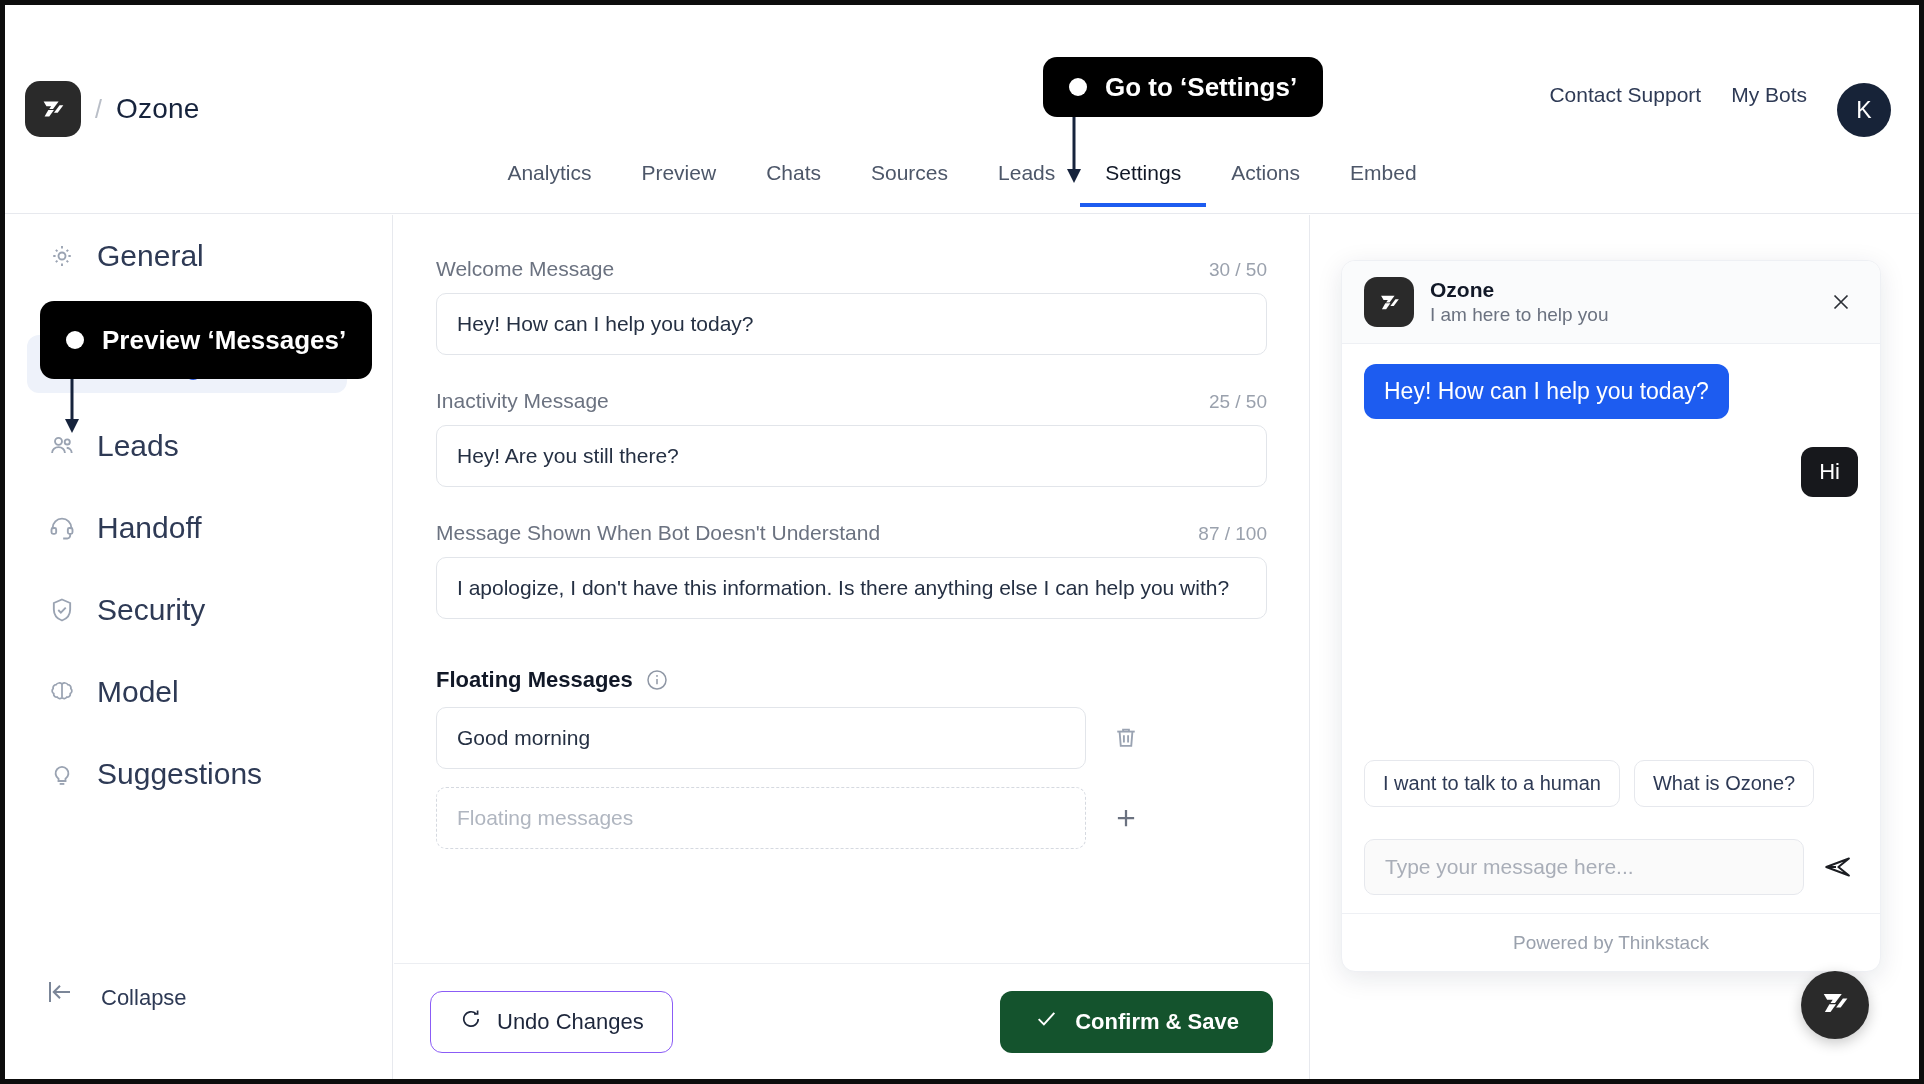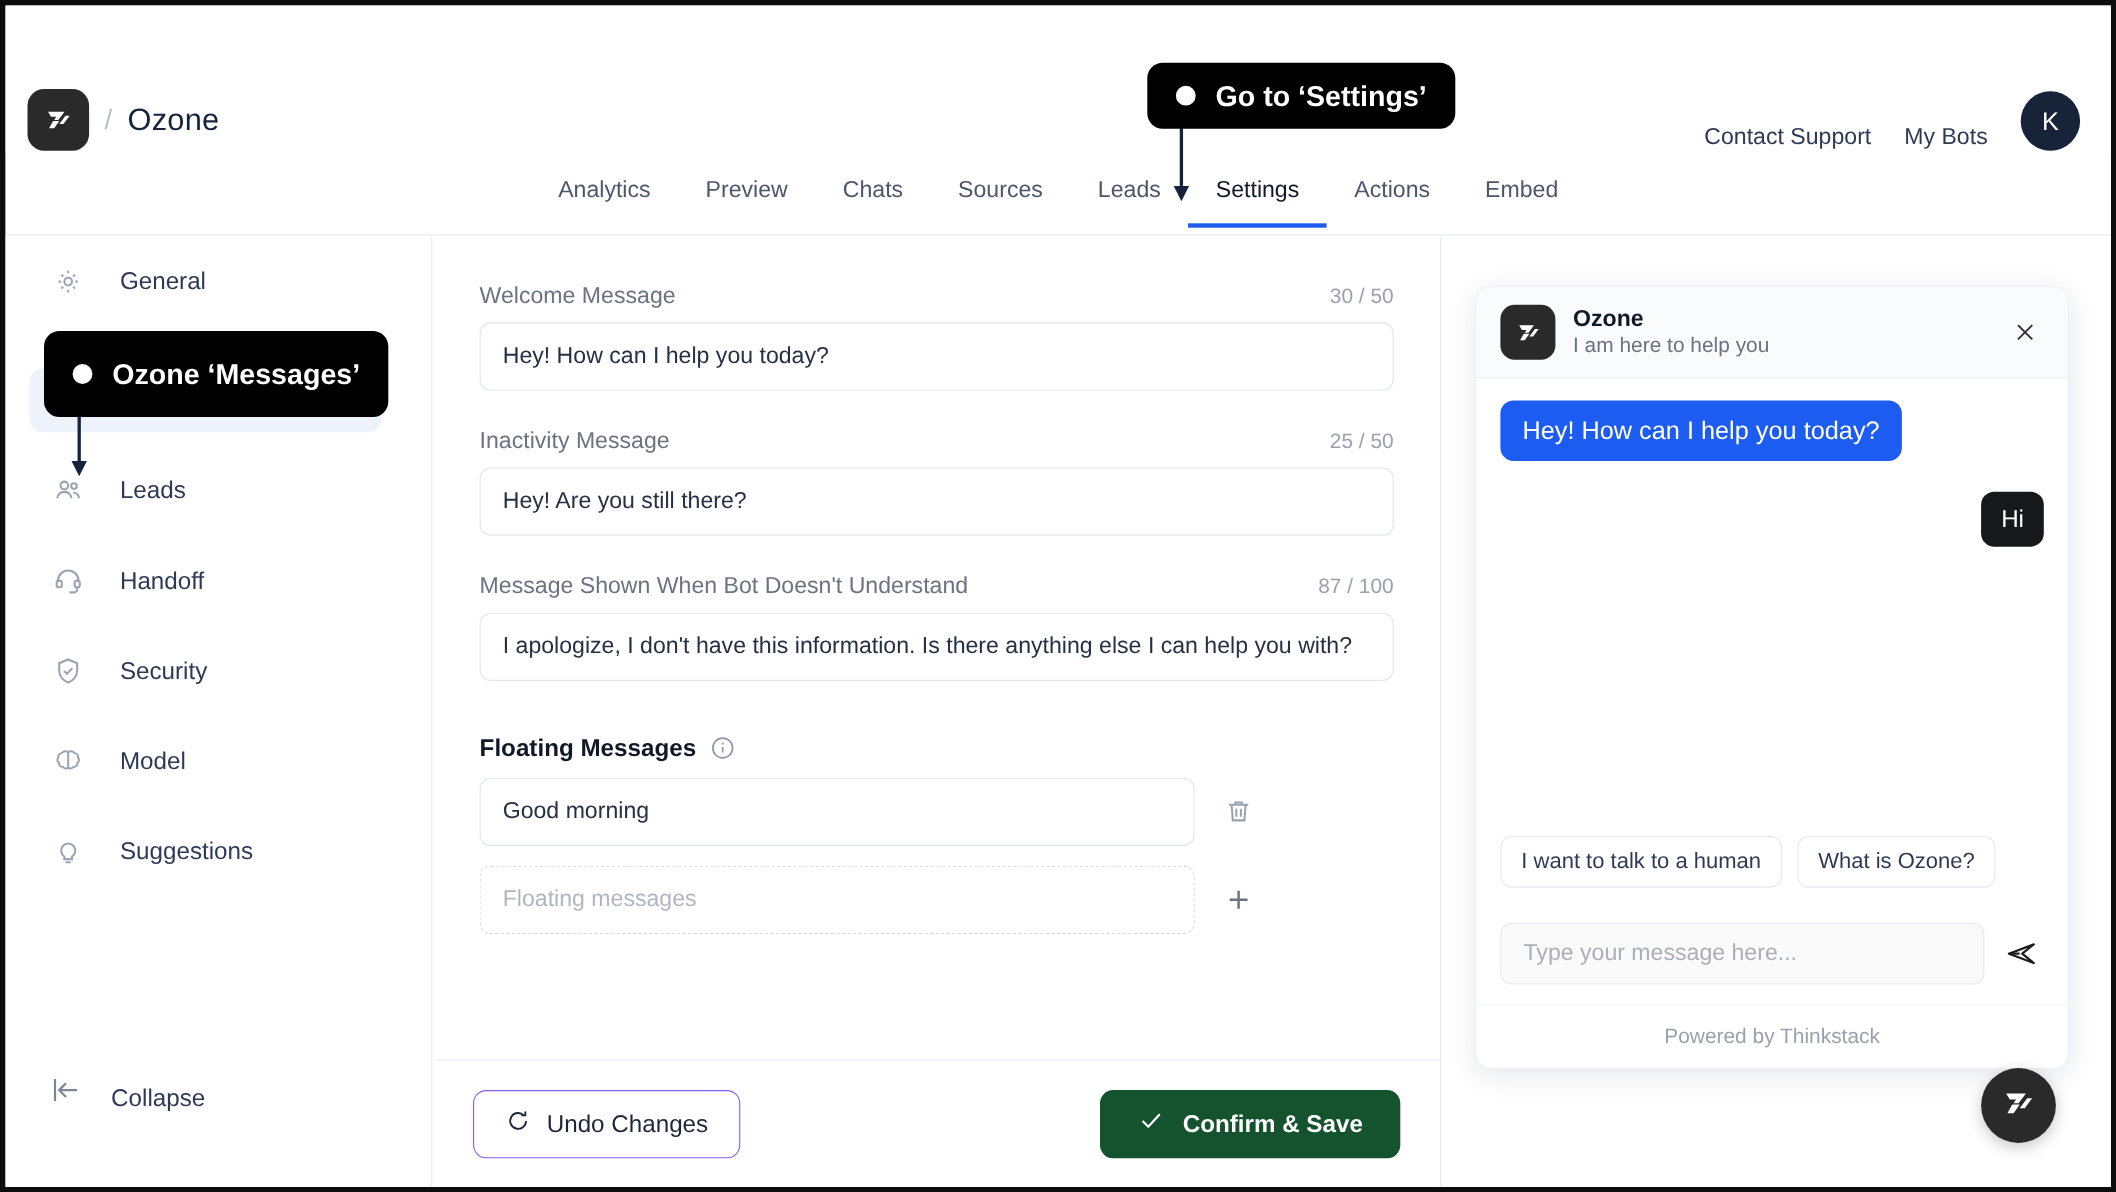--- a/index.html
+++ b/index.html
@@ -25,21 +25,21 @@
   }
   #brand { position:absolute; left:20px; top:76px; display:flex; align-items:center; gap:14px; }
   .logo-tile {
     width:56px; height:56px; border-radius:15px; background:#2a2a2a;
     display:flex; align-items:center; justify-content:center;
   }
   .logo-tile svg { display:block; }
   #brand .slash { color:#b9bec7; font-size:25px; font-weight:400; }
   #brand .bot-name { color:#16233c; font-size:28px; font-weight:400; letter-spacing:.2px; }
 
-  #topright { position:absolute; right:28px; top:78px; display:flex; align-items:flex-end; gap:30px; }
+  #topright { position:absolute; right:28px; top:78px; display:flex; align-items:flex-start; gap:30px; }
   #topright .tr-link { color:#2e3a55; font-size:21px; cursor:pointer; white-space:nowrap; }
   #avatar {
     width:54px; height:54px; border-radius:50%; background:#172338; color:#fff;
     display:flex; align-items:center; justify-content:center; font-size:23px; font-weight:400;
     cursor:pointer;
   }
 
   
   #navtabs {
     position:absolute; left:0; top:134px; right:0; height:75px;
@@ -59,21 +59,21 @@
   #sidebar {
     position:absolute; left:0; top:210px; width:388px; bottom:0;
     border-right:1px solid #e7e9ee; background:#fff;
   }
   .side-item {
     position:absolute; left:22px; width:320px; height:58px;
     display:flex; align-items:center; gap:20px; padding:0 20px;
     border-radius:12px; cursor:pointer;
   }
   .side-item .s-ico { width:30px; height:30px; display:flex; align-items:center; justify-content:center; }
-  .side-item .s-label { font-size:22px; color:#2e3a55; white-space:nowrap;margin-left:12px; }
+  .side-item .s-label { font-size:30px; color:#2e3a55; white-space:nowrap; }
   .side-item.active { background:#eef2fa; }
   .side-item.active .s-label { color:#2f5de0; }
   #collapse-item {
     position:absolute; left:40px; bottom:68px; display:flex; align-items:flex-end; gap:26px; cursor:pointer;
   }
   #collapse-item .s-label { font-size:22px; color:#2e3a55; }
 
   
   #main {
     position:absolute; left:389px; top:210px; width:916px; bottom:0;
@@ -467,17 +467,17 @@
       <span class="dot"></span>
       <span>Go to ‘Settings’</span>
     </div>
 
     <svg class="callout-arrow" id="arrow-messages" width="20" height="60" viewBox="0 0 20 60">
       <path d="M10 0 V46" stroke="#16233c" stroke-width="3" fill="none"></path>
       <path d="M10 56 L3 42 H17 Z" fill="#16233c"></path>
     </svg>
     <div class="callout" id="callout-messages">
       <span class="dot"></span>
-      <span>Ozone ‘Messages’</span>
+      <span>Preview ‘Messages’</span>
     </div>
 
   </div>
 </div>
 
 </body></html>

